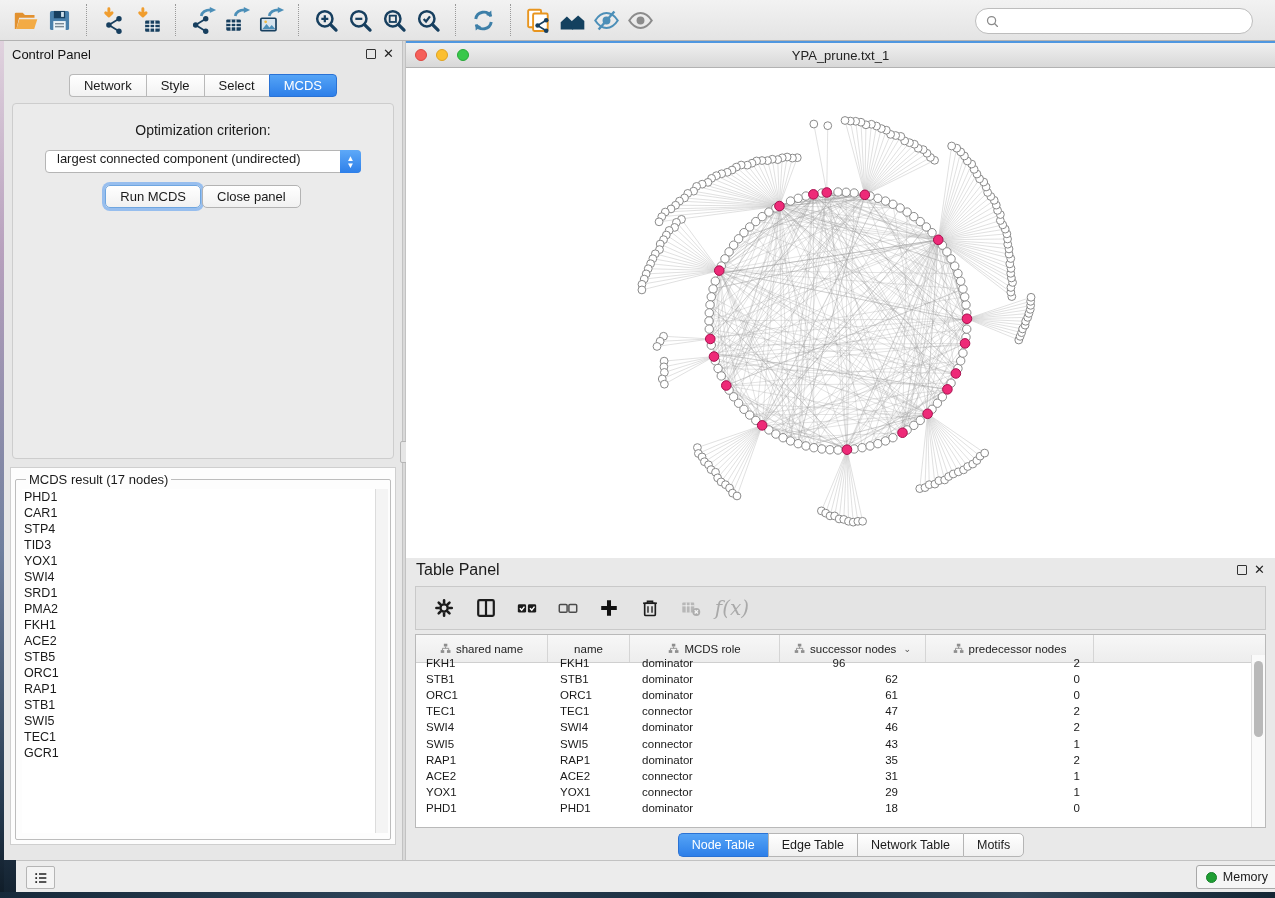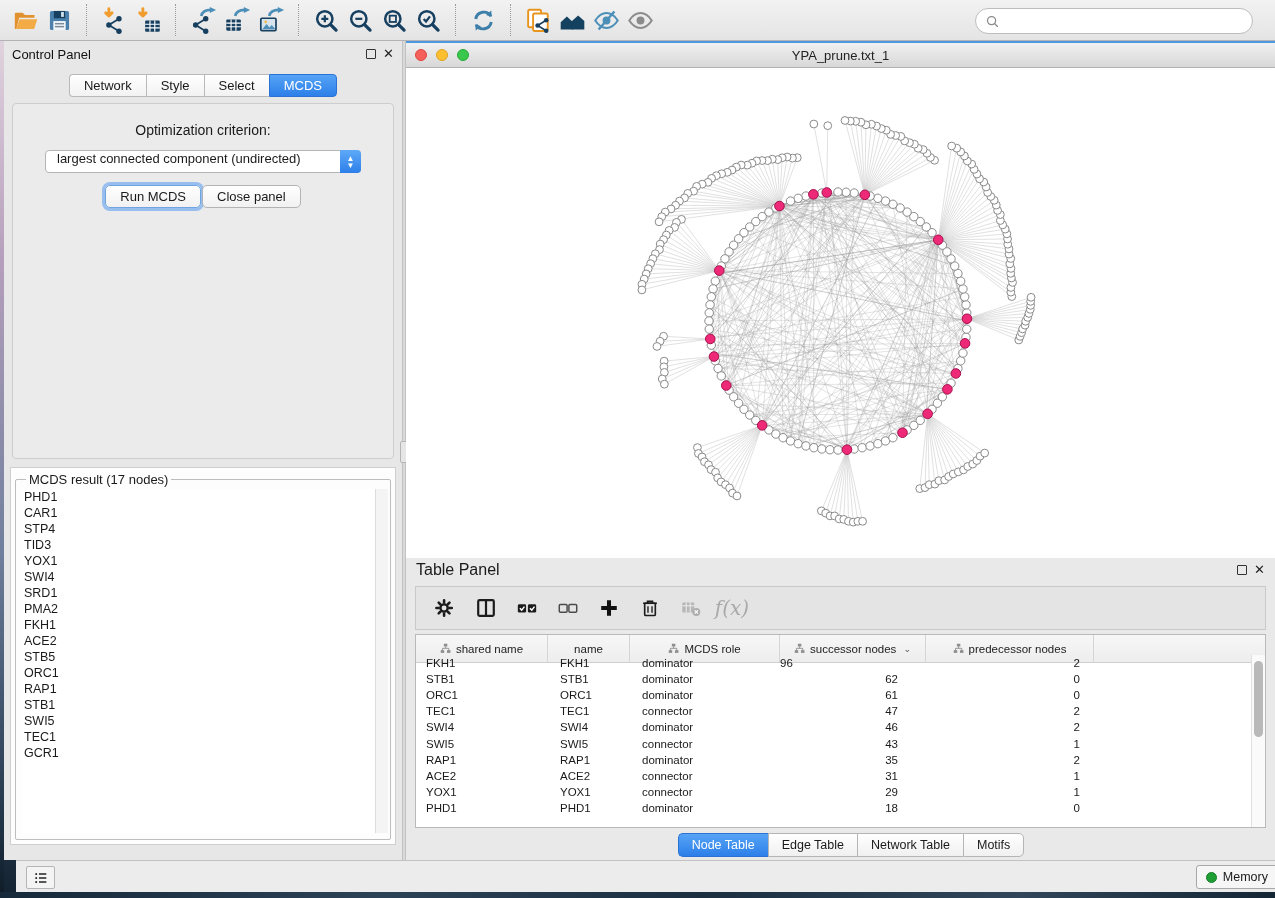--- a/index.html
+++ b/index.html
@@ -1229,21 +1229,21 @@
               </g>
             </svg>
             <span>predecessor nodes</span>
           </div>
         </div>
       <div class="grid-body" id="grid-body">
           <div class="g-row">
             <div class="g-cell" style="width: 132px; text-align: left; padding-left: 10px;">FKH1</div>
             <div class="g-cell" style="width: 82px; text-align: left; padding-left: 12px;">FKH1</div>
             <div class="g-cell" style="width: 150px; text-align: left; padding-left: 12px;">dominator</div>
-            <div class="g-cell" style="width: 146px; text-align: left; padding-right: 28px;">96</div>
+            <div class="g-cell" style="width: 146px; text-align: center; padding-right: 28px;">96</div>
             <div class="g-cell" style="width: 168px; text-align: right; padding-right: 14px;">2</div>
           </div>
           <div class="g-row">
             <div class="g-cell" style="width: 132px; text-align: left; padding-left: 10px;">STB1</div>
             <div class="g-cell" style="width: 82px; text-align: left; padding-left: 12px;">STB1</div>
             <div class="g-cell" style="width: 150px; text-align: left; padding-left: 12px;">dominator</div>
             <div class="g-cell" style="width: 146px; text-align: right; padding-right: 28px;">62</div>
             <div class="g-cell" style="width: 168px; text-align: right; padding-right: 14px;">0</div>
           </div>
           <div class="g-row">

